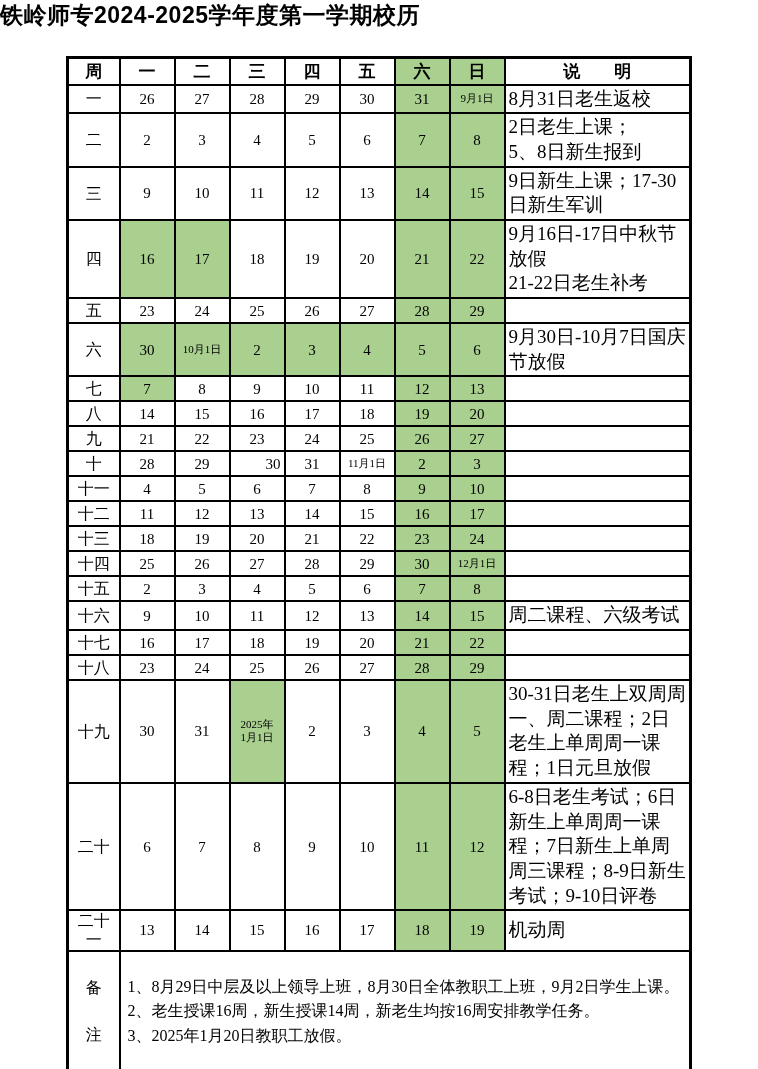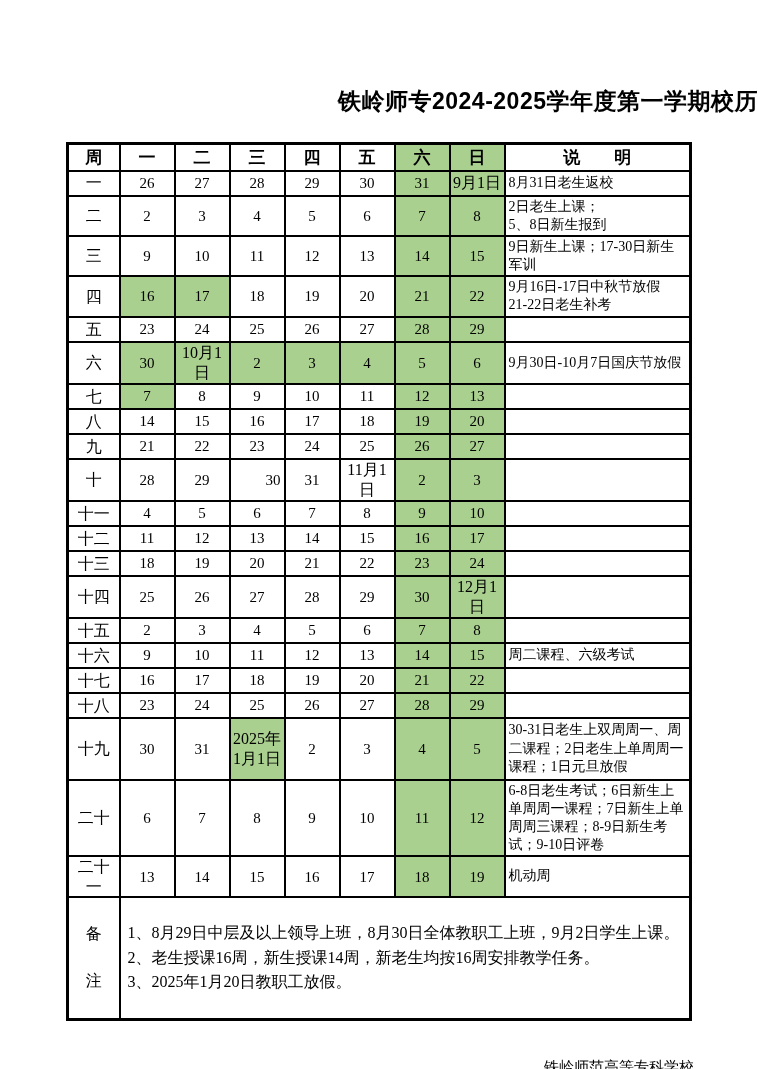--- a/index.html
+++ b/index.html
@@ -7,22 +7,21 @@
   body {
     width: 758px; height: 1069px;
     background: #ffffff;
     color: #000;
     font-family: "Liberation Serif", "DejaVu Serif", serif;
   }
   .page { width: 758px; height: 1069px; position: relative; overflow: hidden; }
 
   .title {
     margin: 0;
-    padding-top: 86px;
-    text-align: right;
+    text-align: left;
     font-family: "Liberation Sans", "DejaVu Sans", sans-serif;
     font-size: 23px;
     font-weight: 700;
     letter-spacing: 0.5px;
   }
 
   table.cal {
     border-collapse: collapse;
     table-layout: fixed;
     width: 626px;
@@ -43,26 +42,26 @@
   td.wk {
     font-size: 16px;
     line-height: 1.2;
     padding: 0 4px;
   }
   td.day {
     font-size: 15px;
     line-height: 1.2;
     white-space: pre-line;
   }
-  td.day.sm { font-size: 16px; line-height: 1.25; }
+  td.day.sm { font-size: 11px; line-height: 1.25; }
   td.day.ar { text-align: right; padding-right: 3px; }
   .hl { background: var(--hl, #a9d08e); }
   td.note {
     text-align: left;
-    font-size: 14px;
+    font-size: 19px;
     line-height: 1.3;
     padding: 1px 3px;
     white-space: pre-line;
   }
 
   #cal-body tr { height: 25px; }
   #cal-body tr:nth-child(2),
   #cal-body tr:nth-child(4) { height: 38px; }
   #cal-body tr:nth-child(19) { height: 62px; }
   #cal-body tr:nth-child(20) { height: 70px; }

